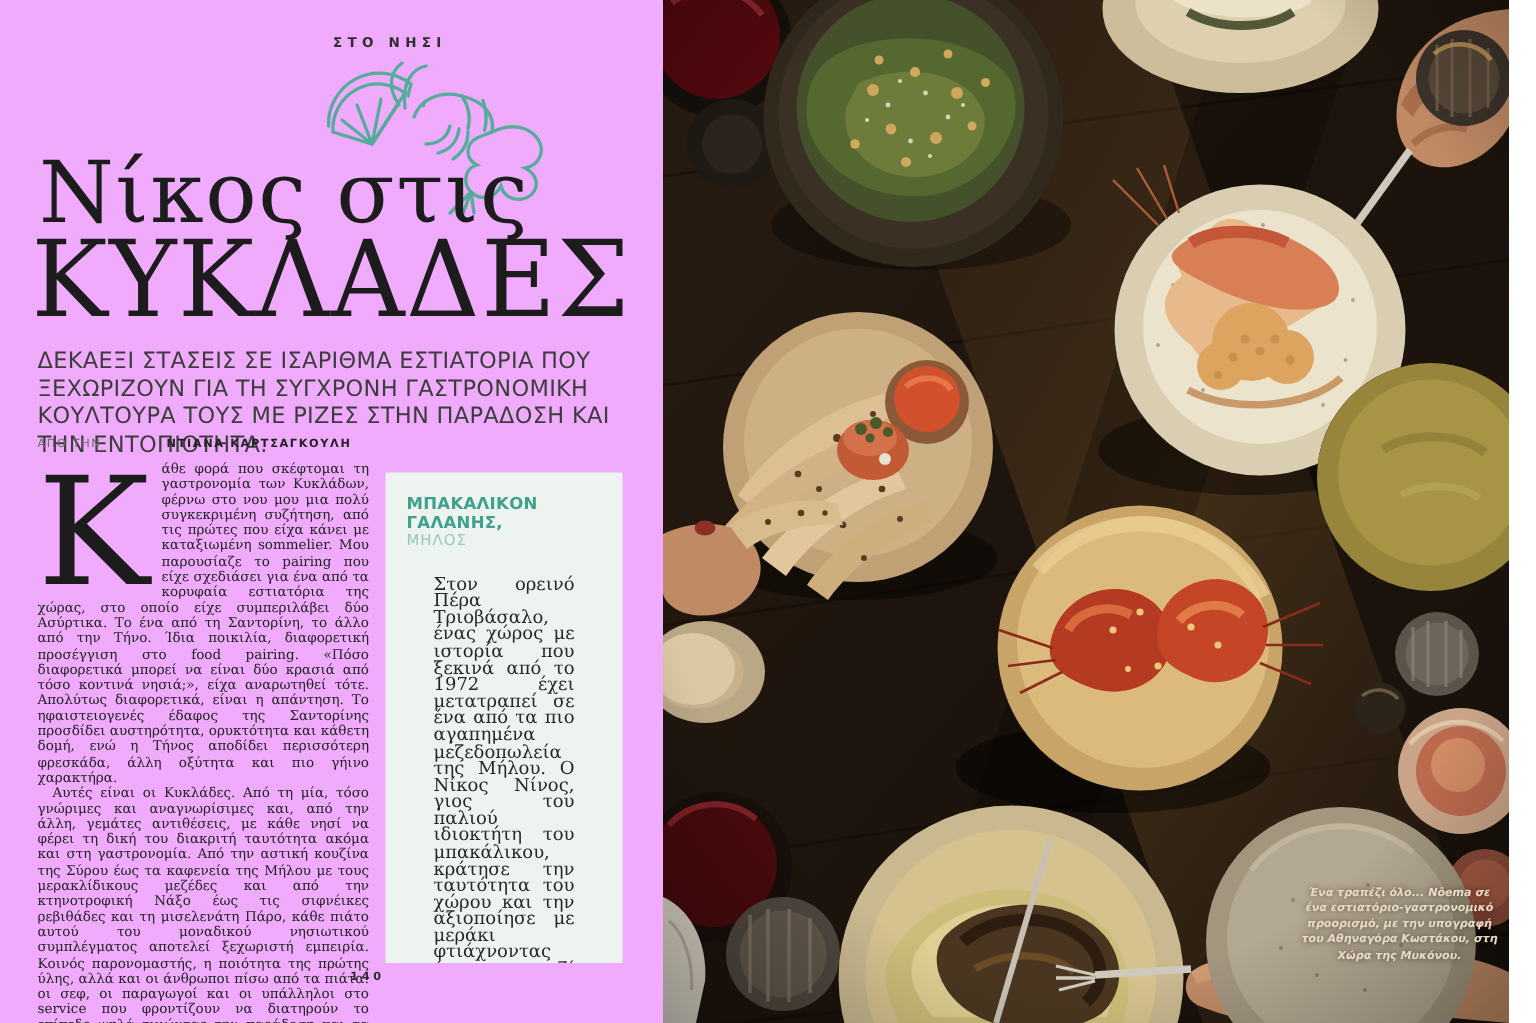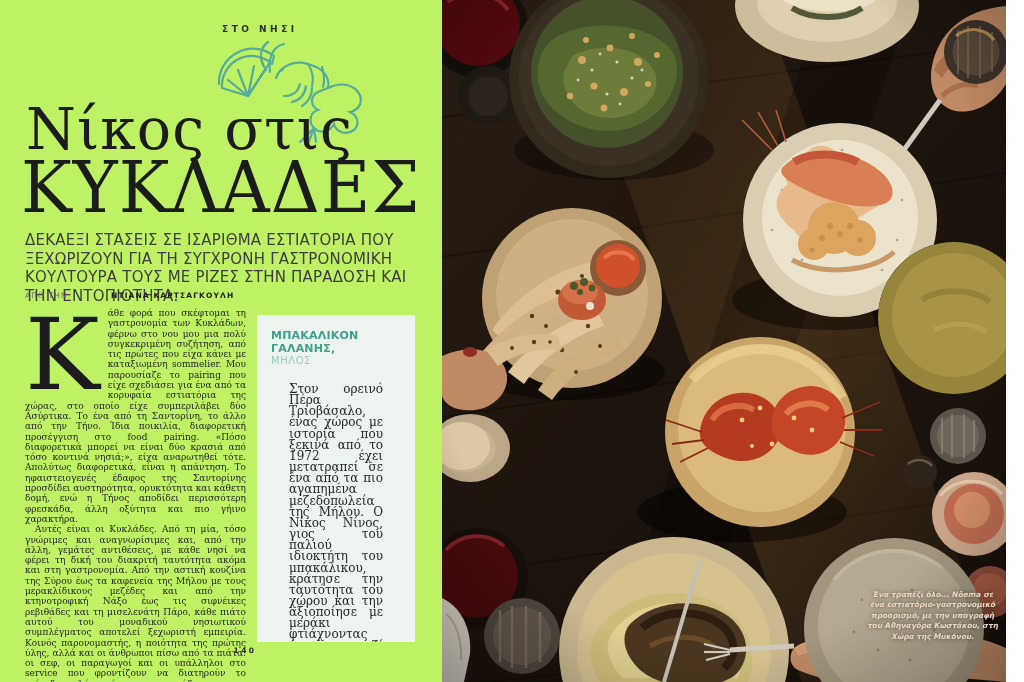--- a/index.html
+++ b/index.html
@@ -1,19 +1,19 @@
 <!DOCTYPE html>
 <html><head>
 <meta charset="utf-8">
 <style>
   html,body{margin:0;padding:0;background:#555;}
   .spread{position:relative;width:1024px;height:682px;background:#ffffff;overflow:hidden;
           font-family:"DejaVu Serif", serif;}
   
-  .left-page{position:absolute;left:0;top:0;width:460px;height:682px;background:#bef264;}
+  .left-page{position:absolute;left:0;top:0;width:460px;height:682px;background:#f0abfc;}
   .kicker{position:absolute;left:222px;top:24px;font-family:"DejaVu Sans",sans-serif;
           font-size:9px;font-weight:bold;letter-spacing:3.5px;color:#2e2e2e;}
   .illustration{position:absolute;left:218px;top:40px;pointer-events:none;}
   .title-line1{position:absolute;left:26px;top:96px;font-size:57px;color:#1c1c1c;
                letter-spacing:1px;white-space:nowrap;}
   .title-line2{position:absolute;left:21px;top:146px;font-size:68px;color:#1c1c1c;
                letter-spacing:1px;white-space:nowrap;transform:scaleY(1.04);transform-origin:top left;}
   .deck{position:absolute;left:25px;top:231px;width:408px;font-family:"DejaVu Sans",sans-serif;
         font-size:15px;line-height:18.5px;color:#3d3d3d;letter-spacing:0.2px;}
   .byline{position:absolute;left:25px;top:291px;font-family:"DejaVu Sans",sans-serif;

